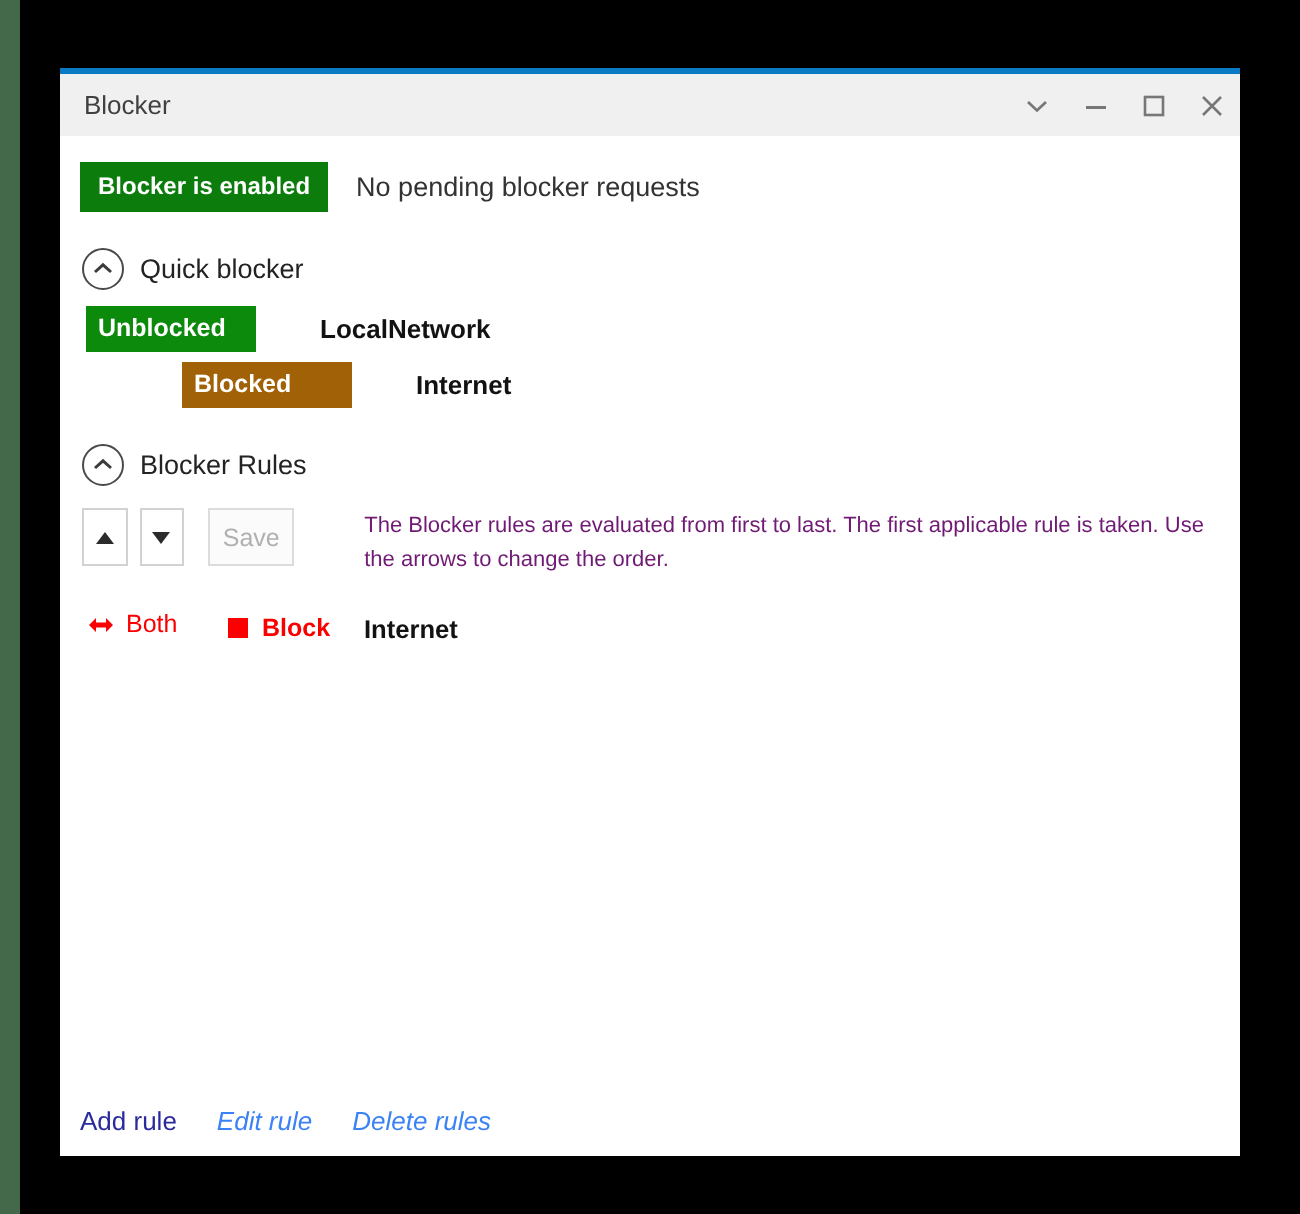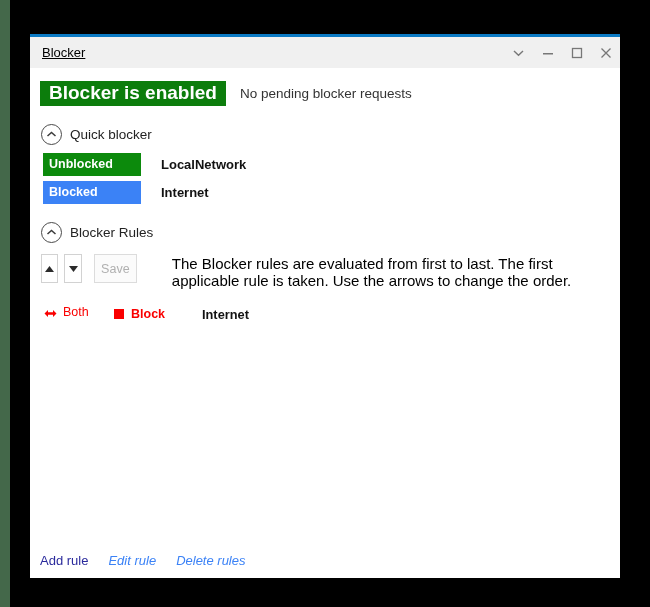--- a/index.html
+++ b/index.html
@@ -38,25 +38,24 @@
   }
   .titlebar {
     height: 31px;
     background: #f0f0f0;
     display: flex;
     align-items: center;
     flex: 0 0 auto;
   }
   .title-text {
     font-size: 13px;
-    color: #000000;
+    color: #404040;
     padding-left: 12px;
     flex: 1 1 auto;
     white-space: nowrap;
-    text-decoration: underline;
   }
   .win-btns {
     display: flex;
     align-items: center;
     height: 100%;
   }
   .win-btn {
     width: 29px;
     height: 31px;
     display: flex;
@@ -70,30 +69,30 @@
     background: #ffffff;
     position: relative;
     padding: 0;
   }
   .status-row {
     display: flex;
     align-items: center;
     padding: 13px 0 0 10px;
   }
   .badge {
-    font-size: 19px;
+    font-size: 12px;
     font-weight: bold;
     color: #ffffff;
     padding: 5px 9px 6px 9px;
     line-height: 14px;
     white-space: nowrap;
   }
   .badge-enabled { background: #0c7d0c; }
   .badge-green   { background: #0c8a0c; }
-  .badge-red     { background: #3b82f6; }
+  .badge-red     { background: #a16207; margin-left: 48px; }
   .status-note {
     font-size: 13.5px;
     color: #333333;
     margin-left: 14px;
     white-space: nowrap;
   }
   .section-head {
     display: flex;
     align-items: center;
     padding-left: 11px;
@@ -116,34 +115,34 @@
     white-space: nowrap;
   }
   .quick-list { margin-top: 8px; }
   .quick-row {
     display: flex;
     align-items: center;
     padding-left: 13px;
     margin-bottom: 5px;
   }
   .quick-badge {
-    width: 98px;
+    width: 85px;
     box-sizing: border-box;
     text-align: left;
     font-size: 12.5px;
     font-weight: bold;
     color: #ffffff;
     padding: 4px 0 5px 6px;
     line-height: 14px;
   }
   .quick-name {
     font-size: 13px;
     font-weight: bold;
     color: #121212;
-    margin-left: 20px;
+    margin-left: 32px;
     white-space: nowrap;
   }
   .rules-toolbar {
     display: flex;
     align-items: flex-start;
     padding-left: 11px;
     margin-top: 11px;
   }
   .sq-btn {
     width: 29px;
@@ -164,22 +163,22 @@
     color: #b0b0b0;
     font-size: 12.5px;
     display: flex;
     align-items: center;
     justify-content: center;
     margin-left: 6px;
     padding: 0 6px;
     box-sizing: border-box;
   }
   .rules-desc {
-    font-size: 15px;
-    color: #000000;
+    font-size: 11px;
+    color: #701a75;
     line-height: 17px;
     margin-left: 35px;
     max-width: 455px;
     padding-top: 1px;
   }
   .rule-row {
     display: flex;
     align-items: center;
     padding-left: 14px;
     margin-top: 16px;
@@ -190,21 +189,21 @@
     width: 70px;
   }
   .rule-dir-label {
     font-size: 12.5px;
     color: #fa0000;
     margin-left: 6px;
   }
   .rule-act {
     display: flex;
     align-items: center;
-    width: 88px;
+    width: 68px;
   }
   .sq-red {
     width: 10px;
     height: 10px;
     background: #fa0000;
     flex: 0 0 auto;
   }
   .rule-act-label {
     font-size: 12.5px;
     font-weight: bold;

